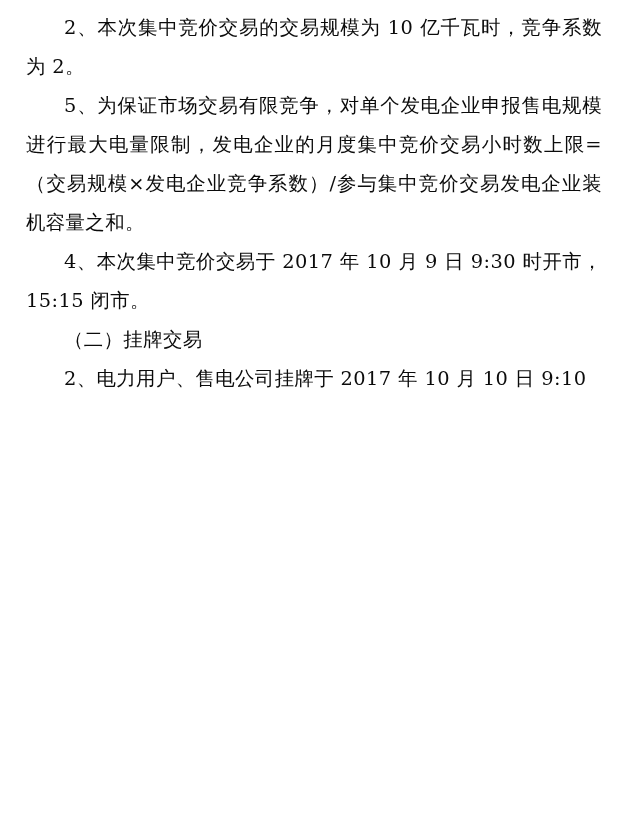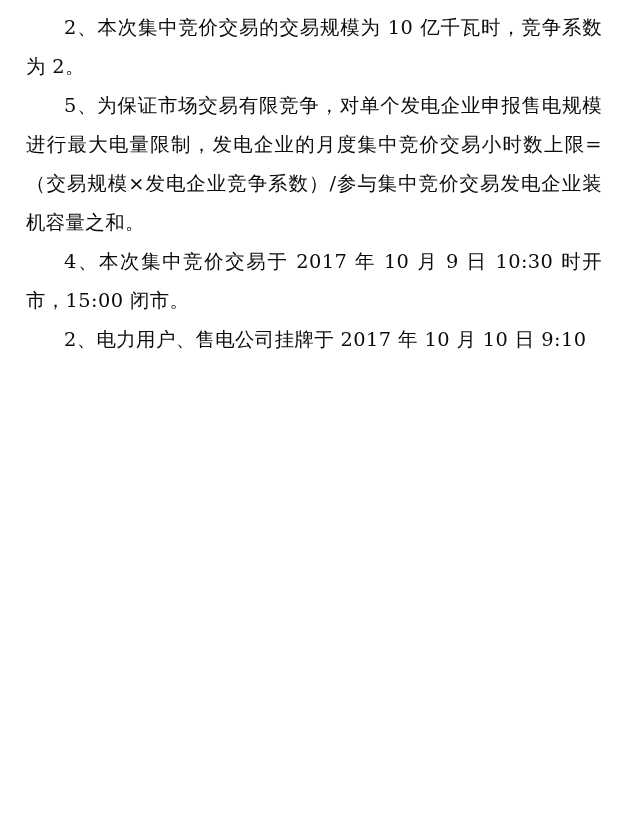--- a/index.html
+++ b/index.html
@@ -35,15 +35,16 @@
   .indent {
     text-indent: 38px;
   }
 </style>
 </head>
 <body>
 
 <div id="page">
   <p class="para indent">2、本次集中竞价交易的交易规模为 10 亿千瓦时，竞争系数为 2。</p>
   <p class="para indent">5、为保证市场交易有限竞争，对单个发电企业申报售电规模进行最大电量限制，发电企业的月度集中竞价交易小时数上限=（交易规模×发电企业竞争系数）/参与集中竞价交易发电企业装机容量之和。</p>
-  <p class="para indent">4、本次集中竞价交易于 2017 年 10 月 9 日 10:30 时开市，15:00 闭市。</p>
+  <p class="para indent">4、本次集中竞价交易于 2017 年 10 月 9 日 9:30 时开市，15:15 闭市。</p>
+  <p class="para indent">（二）挂牌交易</p>
   <p class="para indent">2、电力用户、售电公司挂牌于 2017 年 10 月 10 日 9:10</p>
 </div>
 
 </body></html>

